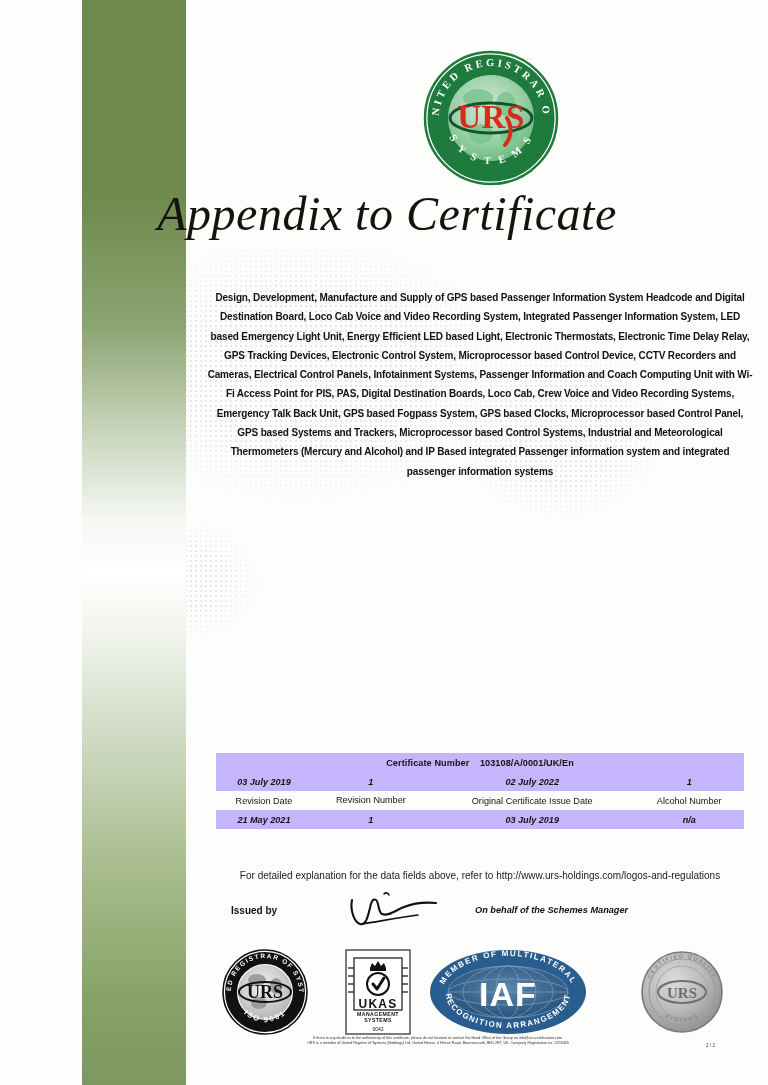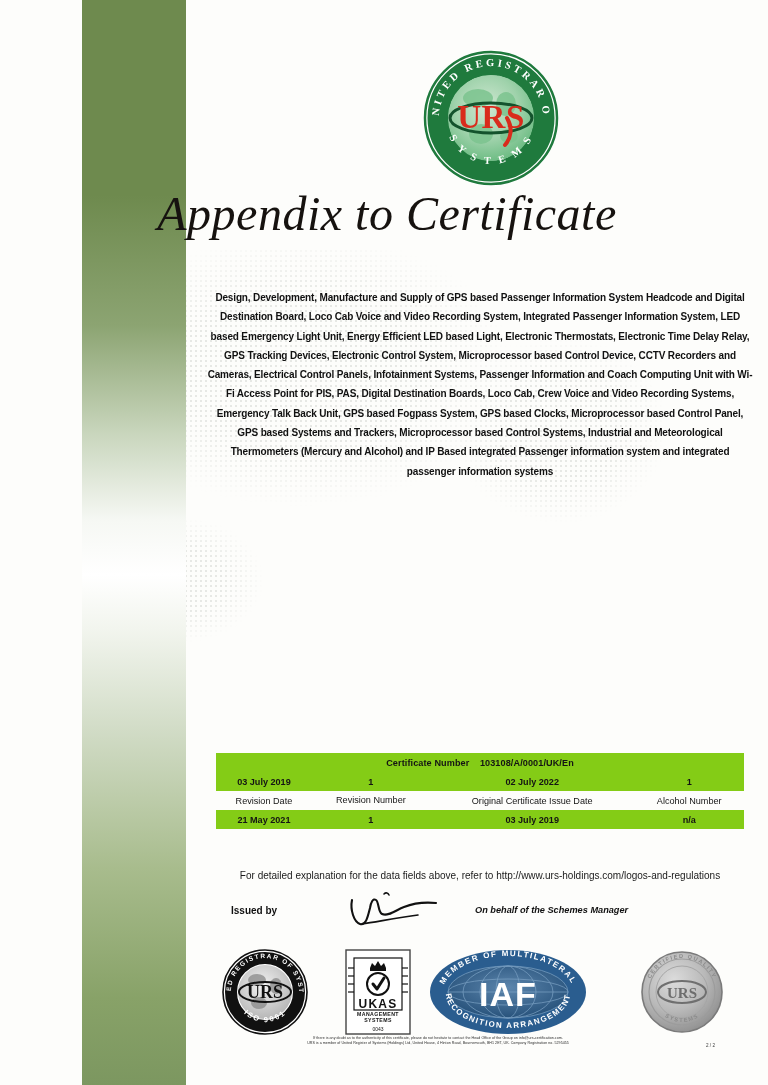--- a/index.html
+++ b/index.html
@@ -69,23 +69,23 @@
   }
 
   
   .cert-table{
     position:absolute;left:216px;top:753px;width:528px;
     border-collapse:collapse;
     font-size:9.1px;
     color:#141414;
   }
   .cert-table td{padding:0;height:19px;vertical-align:middle;text-align:center;}
-  tr.shade td{background:#84cc16;}
+  tr.shade td{background:#c4b5fd;}
   tr.plain td{background:transparent;}
-  td.bold{font-weight:bold;}
+  td.bold{font-weight:bold;font-style:italic;}
   .certnum{font-weight:bold;letter-spacing:.1px;}
   .hdr td{font-weight:normal;}
   .two-line{line-height:10.5px;}
   .note{
     position:absolute;left:216px;top:870px;width:528px;
     text-align:center;font-size:10px;color:#1a1a1a;
   }
 
   
   .issued-by{

